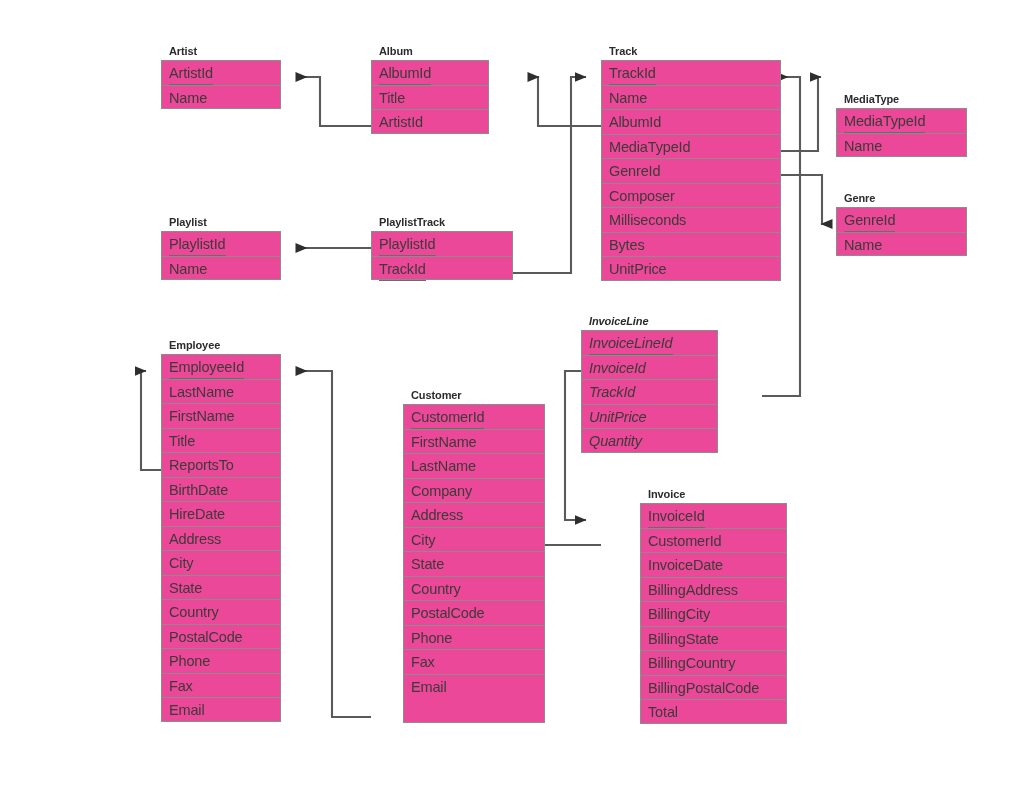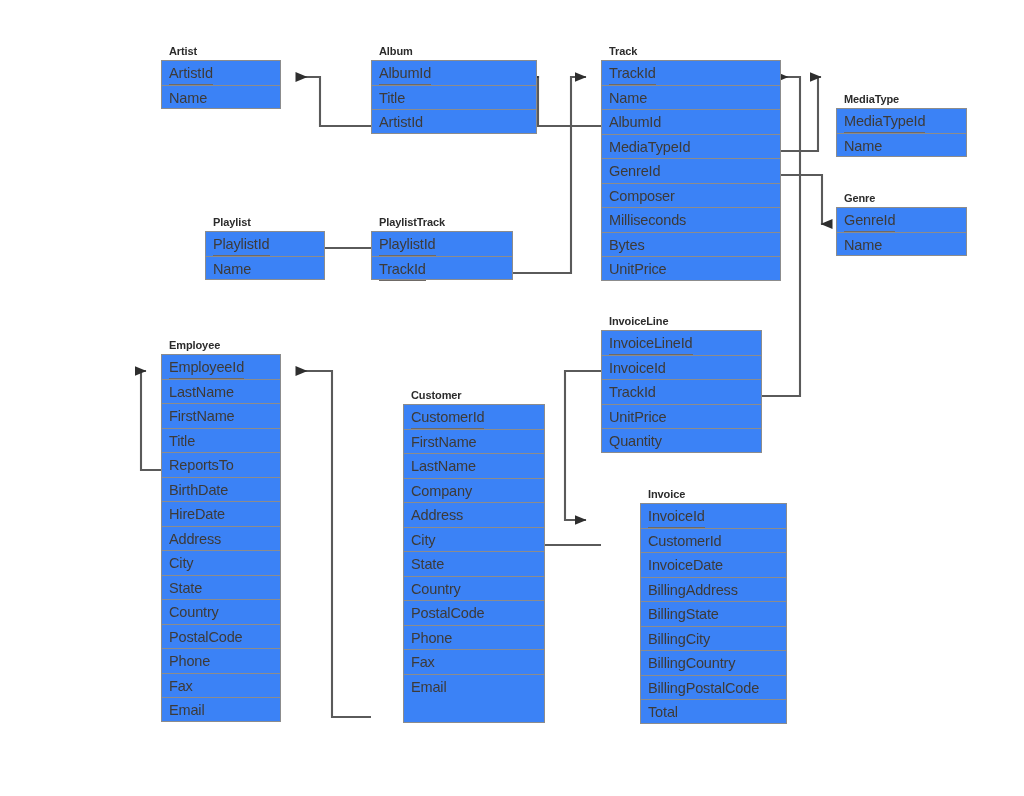--- a/index.html
+++ b/index.html
@@ -42,21 +42,21 @@
     font-weight: bold;
     color: #2b2b2b;
     line-height: 1;
     padding-left: 8px;
     margin-bottom: 3px;
     white-space: nowrap;
     letter-spacing: -0.1px;
   }
   .entity-body {
     border: 1.6px solid #8c8c8c;
-    background: #3b82f6;
+    background: #ec4899;
     box-sizing: border-box;
   }
   .field-row {
     height: 24.5px;
     line-height: 24.5px;
     box-sizing: border-box;
     border-bottom: 1.4px solid #8c8c8c;
     padding-left: 7px;
     font-size: 14.5px;
     color: #3d3a38;
@@ -120,21 +120,21 @@
   </svg>
 
   <div id="entities-root">
       <div class="entity" style="left: 161px; top: 46px; width: 120px;">
         <div class="entity-title">Artist</div>
         <div class="entity-body" style="height: 49px;">
           <div class="field-row pk"><span class="fname">ArtistId</span></div>
           <div class="field-row"><span class="fname">Name</span></div>
         </div>
       </div>
-      <div class="entity" style="left: 371px; top: 46px; width: 166px;">
+      <div class="entity" style="left: 371px; top: 46px; width: 118px;">
         <div class="entity-title">Album</div>
         <div class="entity-body" style="height: 73.5px;">
           <div class="field-row pk"><span class="fname">AlbumId</span></div>
           <div class="field-row"><span class="fname">Title</span></div>
           <div class="field-row"><span class="fname">ArtistId</span></div>
         </div>
       </div>
       <div class="entity" style="left: 601px; top: 46px; width: 180px;">
         <div class="entity-title">Track</div>
         <div class="entity-body" style="height: 220.5px;">
@@ -156,35 +156,35 @@
           <div class="field-row"><span class="fname">Name</span></div>
         </div>
       </div>
       <div class="entity" style="left: 836px; top: 193px; width: 131px;">
         <div class="entity-title">Genre</div>
         <div class="entity-body" style="height: 49px;">
           <div class="field-row pk"><span class="fname">GenreId</span></div>
           <div class="field-row"><span class="fname">Name</span></div>
         </div>
       </div>
-      <div class="entity" style="left: 161px; top: 217px; width: 120px; margin-left: 44px;">
+      <div class="entity" style="left: 161px; top: 217px; width: 120px;">
         <div class="entity-title">Playlist</div>
         <div class="entity-body" style="height: 49px;">
           <div class="field-row pk"><span class="fname">PlaylistId</span></div>
           <div class="field-row"><span class="fname">Name</span></div>
         </div>
       </div>
       <div class="entity" style="left: 371px; top: 217px; width: 142px;">
         <div class="entity-title">PlaylistTrack</div>
         <div class="entity-body" style="height: 49px;">
           <div class="field-row pk"><span class="fname">PlaylistId</span></div>
           <div class="field-row pk"><span class="fname">TrackId</span></div>
         </div>
       </div>
-      <div class="entity" style="left: 601px; top: 316px; width: 161px;">
+      <div class="entity" style="left: 581px; top: 316px; width: 137px; font-style: italic;">
         <div class="entity-title">InvoiceLine</div>
         <div class="entity-body" style="height: 122.5px;">
           <div class="field-row pk"><span class="fname">InvoiceLineId</span></div>
           <div class="field-row"><span class="fname">InvoiceId</span></div>
           <div class="field-row"><span class="fname">TrackId</span></div>
           <div class="field-row"><span class="fname">UnitPrice</span></div>
           <div class="field-row"><span class="fname">Quantity</span></div>
         </div>
       </div>
       <div class="entity" style="left: 161px; top: 340px; width: 120px;">
@@ -224,22 +224,22 @@
           <div class="field-row"><span class="fname">Email</span></div>
         </div>
       </div>
       <div class="entity" style="left: 601px; top: 489px; width: 186px; padding-left: 39px;">
         <div class="entity-title">Invoice</div>
         <div class="entity-body" style="height: 220.5px;">
           <div class="field-row pk"><span class="fname">InvoiceId</span></div>
           <div class="field-row"><span class="fname">CustomerId</span></div>
           <div class="field-row"><span class="fname">InvoiceDate</span></div>
           <div class="field-row"><span class="fname">BillingAddress</span></div>
+          <div class="field-row"><span class="fname">BillingCity</span></div>
           <div class="field-row"><span class="fname">BillingState</span></div>
-          <div class="field-row"><span class="fname">BillingCity</span></div>
           <div class="field-row"><span class="fname">BillingCountry</span></div>
           <div class="field-row"><span class="fname">BillingPostalCode</span></div>
           <div class="field-row"><span class="fname">Total</span></div>
         </div>
       </div>
     </div>
 
 </div>
 
 </body></html>

